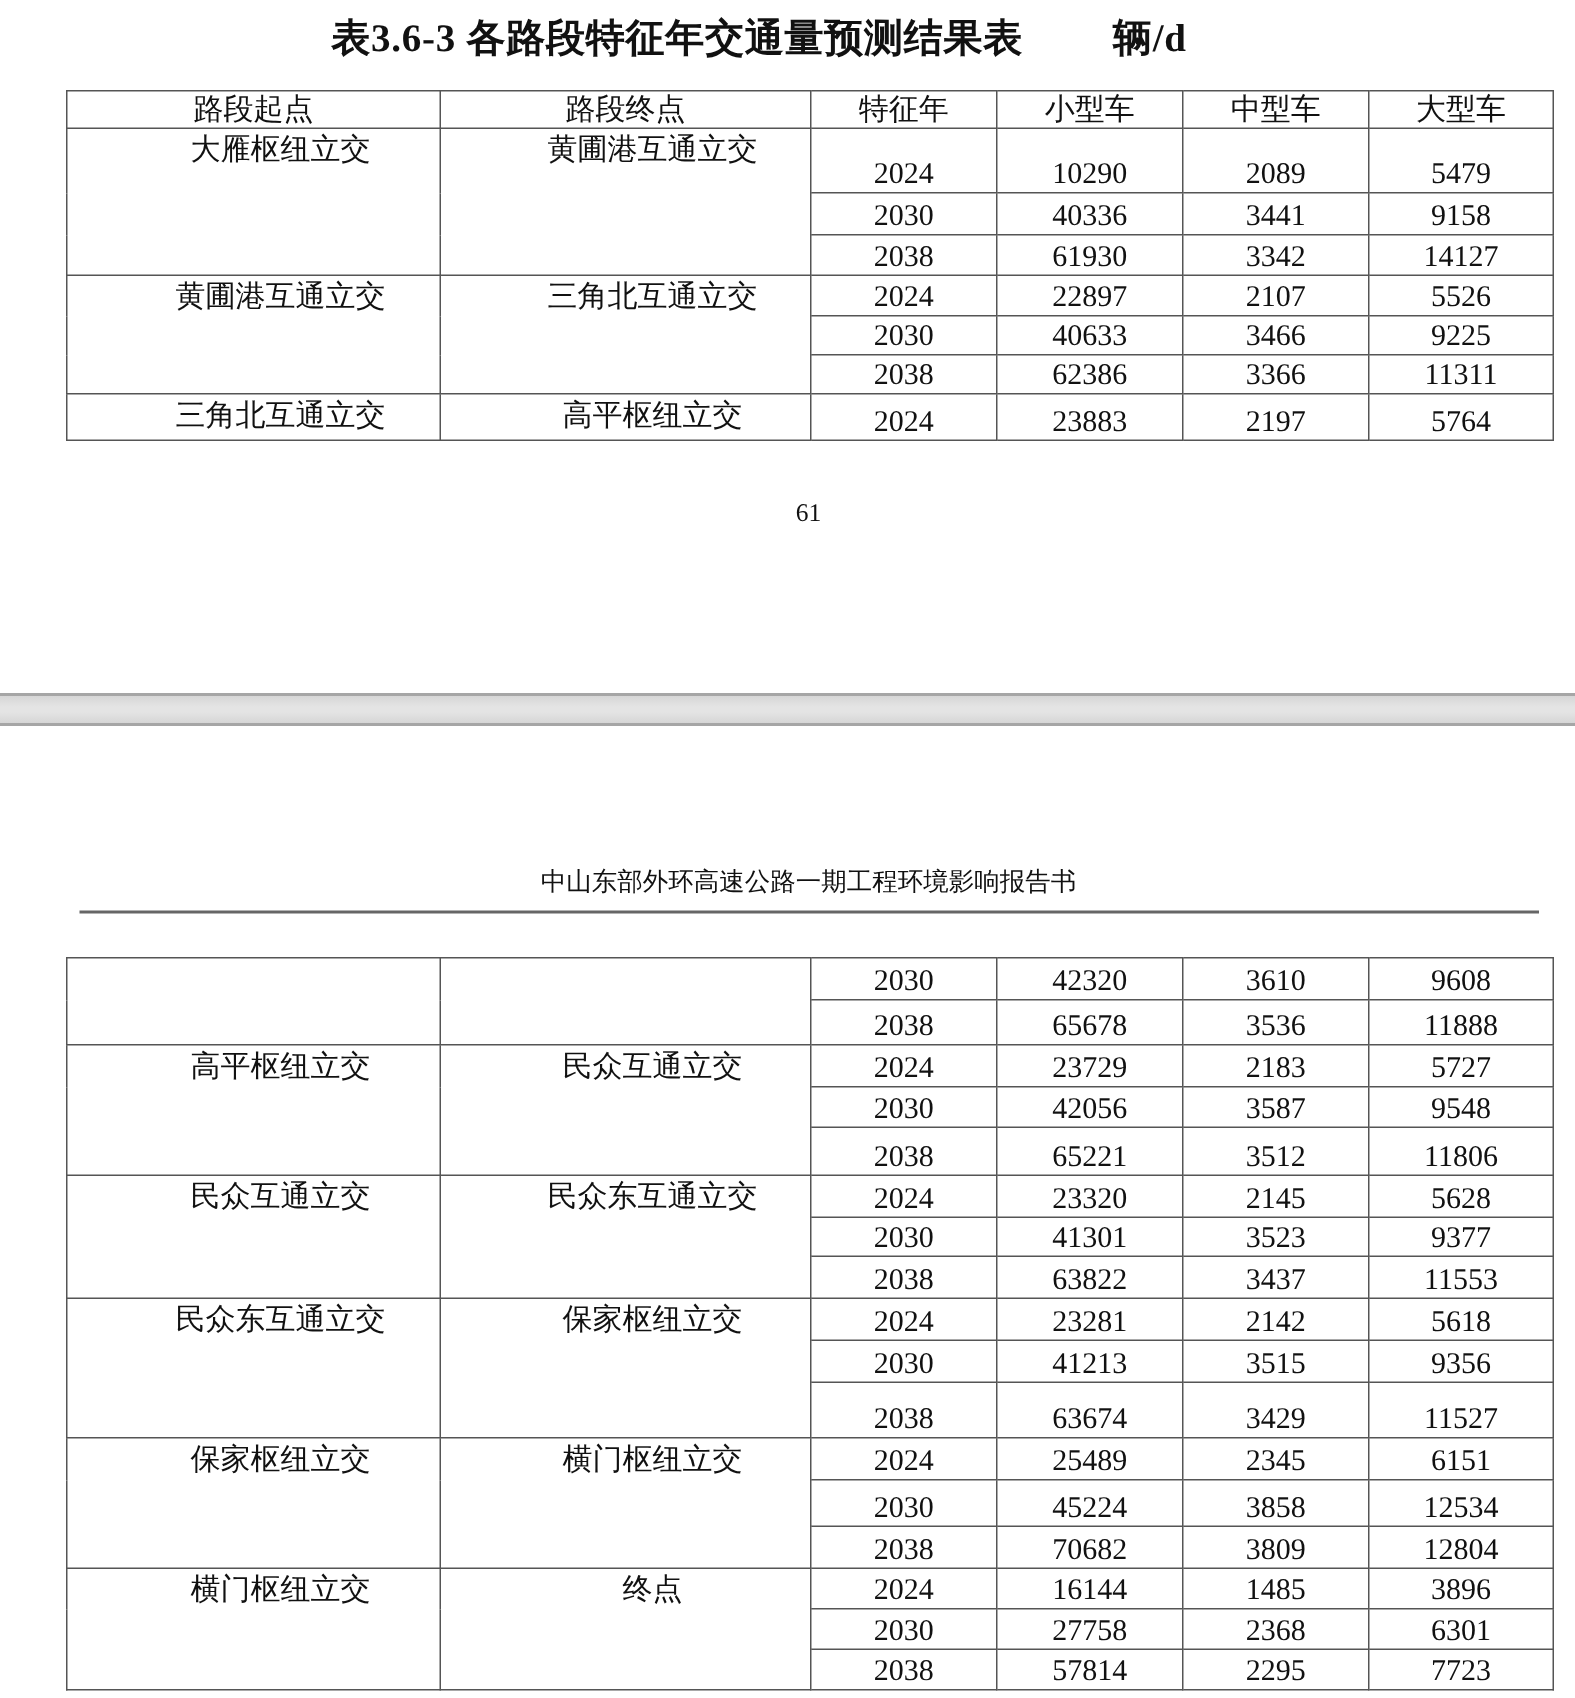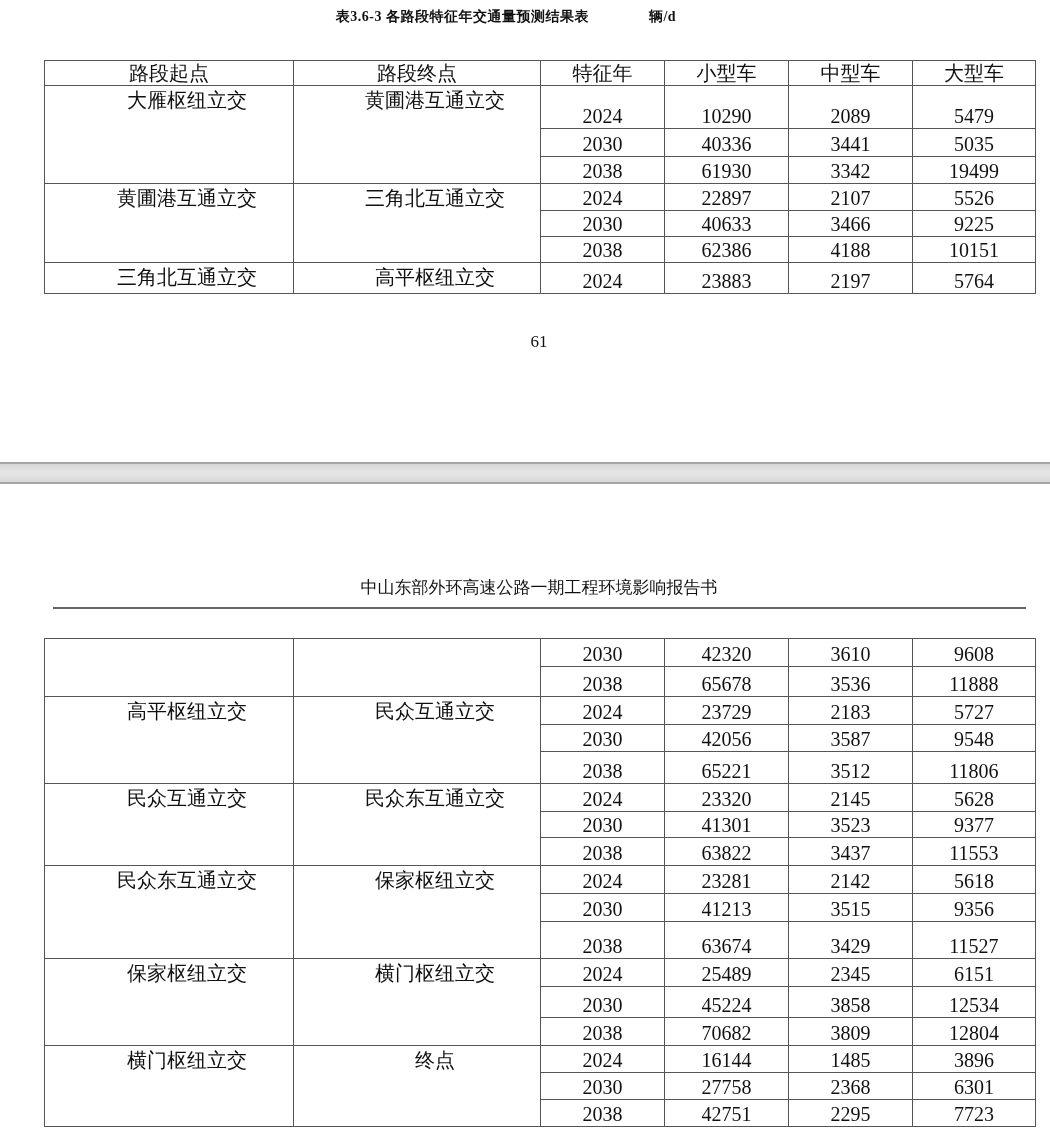--- a/index.html
+++ b/index.html
@@ -2,21 +2,21 @@
 <html><head>
 <meta charset="utf-8">
 <style>
   html, body { margin:0; padding:0; background:#ffffff; }
   body { width:1050px; height:1132px; position:relative; overflow:hidden;
          font-family:"Liberation Serif","DejaVu Serif",serif; color:#111; }
   .page { position:absolute; left:0; width:1050px; background:#fff; }
   #page1 { top:0; height:462px; }
   #page2 { top:484px; height:648px; }
   .caption { position:absolute; top:8px; left:0; width:1012px; text-align:center;
-             font-size:14px; font-weight:bold; letter-spacing:0.5px; }
+             font-size:26px; font-weight:bold; letter-spacing:0.5px; }
   .caption .unit { margin-left:60px; }
   table.grid { position:absolute; left:44px; border-collapse:collapse; table-layout:fixed; }
   table.grid td, table.grid th { border:1.5px solid #555; font-weight:normal; font-size:20px;
         text-align:center; padding:0; line-height:24px; vertical-align:top; }
   table.grid .loc { vertical-align:top; padding-top:2px;padding-left:36px; }
   table.grid .num { vertical-align:bottom; }
   #t1 { top:60px; }
   #t2 { top:154px; }
   .pagenum { position:absolute; top:332px; left:0; width:1078px; text-align:center; font-size:17px; }
   .sep { position:absolute; top:462px; left:0; width:1050px; height:22px;
@@ -57,47 +57,47 @@
           <td class="loc" rowspan="3">黄圃港互通立交</td>
           <td class="num">2024</td>
           <td class="num">10290</td>
           <td class="num">2089</td>
           <td class="num">5479</td>
         </tr>
         <tr style="height: 28px;">
           <td class="num">2030</td>
           <td class="num">40336</td>
           <td class="num">3441</td>
-          <td class="num">5035</td>
+          <td class="num">9158</td>
         </tr>
         <tr style="height: 27px;">
           <td class="num">2038</td>
           <td class="num">61930</td>
           <td class="num">3342</td>
-          <td class="num">19499</td>
+          <td class="num">14127</td>
         </tr>
         <tr style="height: 27px;">
           <td class="loc" rowspan="3">黄圃港互通立交</td>
           <td class="loc" rowspan="3">三角北互通立交</td>
           <td class="num">2024</td>
           <td class="num">22897</td>
           <td class="num">2107</td>
           <td class="num">5526</td>
         </tr>
         <tr style="height: 26px;">
           <td class="num">2030</td>
           <td class="num">40633</td>
           <td class="num">3466</td>
           <td class="num">9225</td>
         </tr>
         <tr style="height: 26px;">
           <td class="num">2038</td>
           <td class="num">62386</td>
-          <td class="num">4188</td>
-          <td class="num">10151</td>
+          <td class="num">3366</td>
+          <td class="num">11311</td>
         </tr>
         <tr style="height: 31px;">
           <td class="loc" rowspan="1">三角北互通立交</td>
           <td class="loc" rowspan="1">高平枢纽立交</td>
           <td class="num">2024</td>
           <td class="num">23883</td>
           <td class="num">2197</td>
           <td class="num">5764</td>
         </tr>
       </tbody>
@@ -223,19 +223,19 @@
           <td class="num">3896</td>
         </tr>
         <tr style="height: 27px;">
           <td class="num">2030</td>
           <td class="num">27758</td>
           <td class="num">2368</td>
           <td class="num">6301</td>
         </tr>
         <tr style="height: 27px;">
           <td class="num">2038</td>
-          <td class="num">42751</td>
+          <td class="num">57814</td>
           <td class="num">2295</td>
           <td class="num">7723</td>
         </tr>
       </tbody>
   </table>
 </div>
 
 </body></html>

